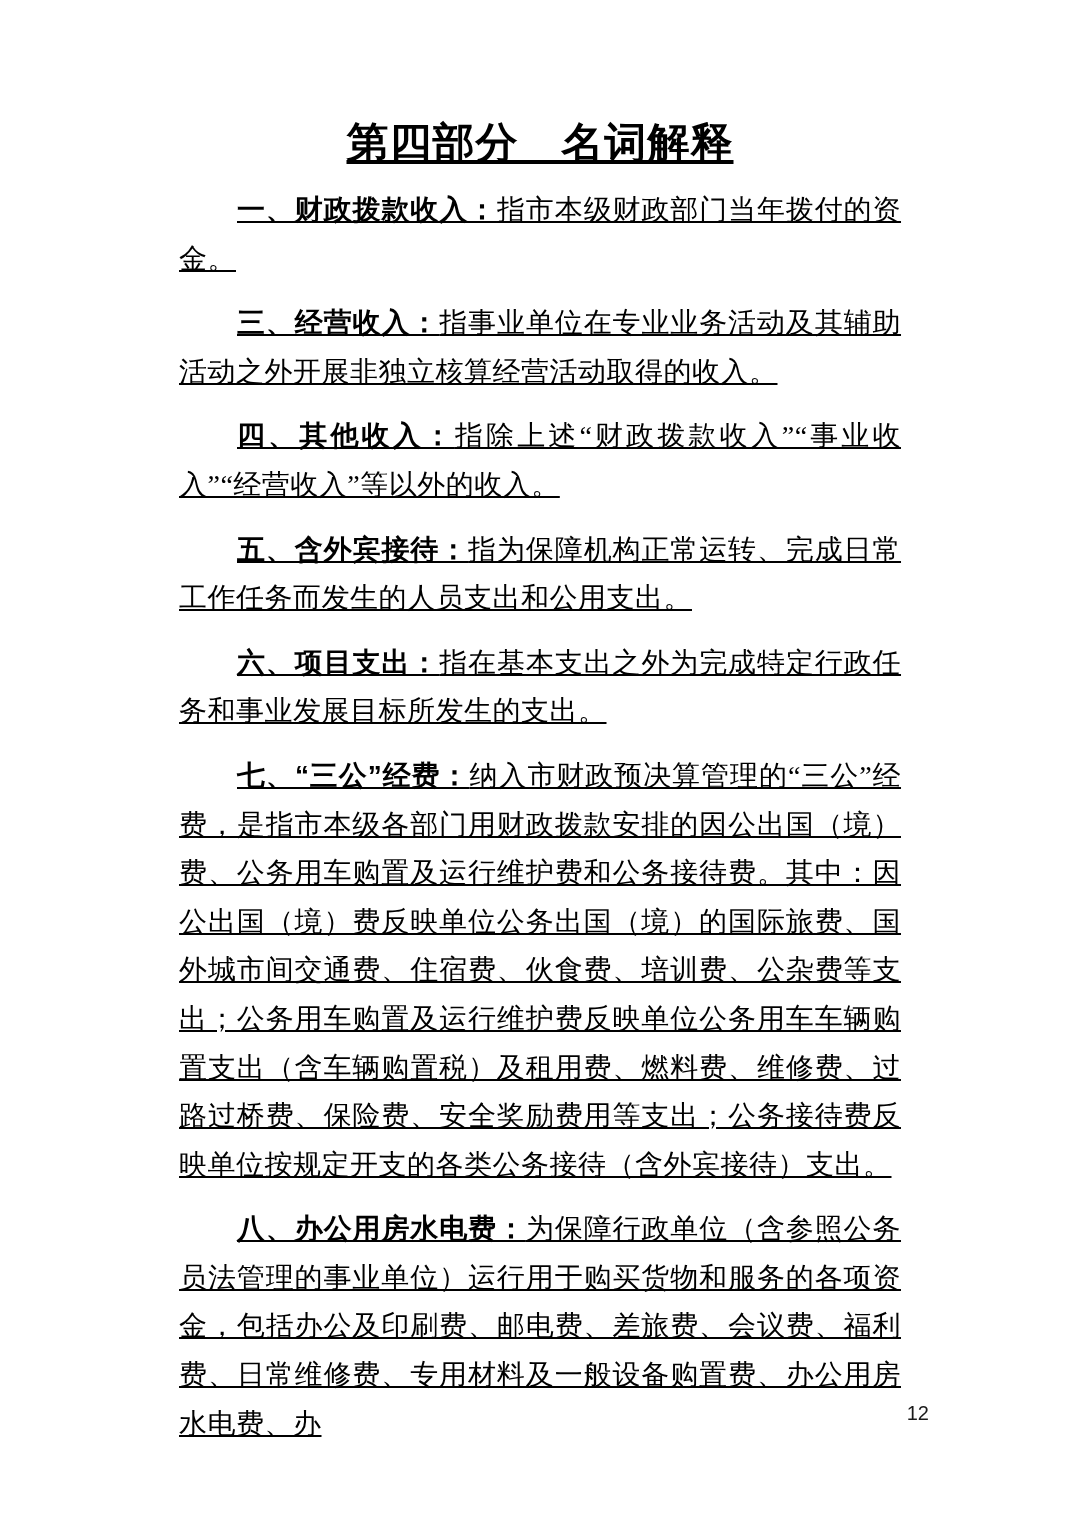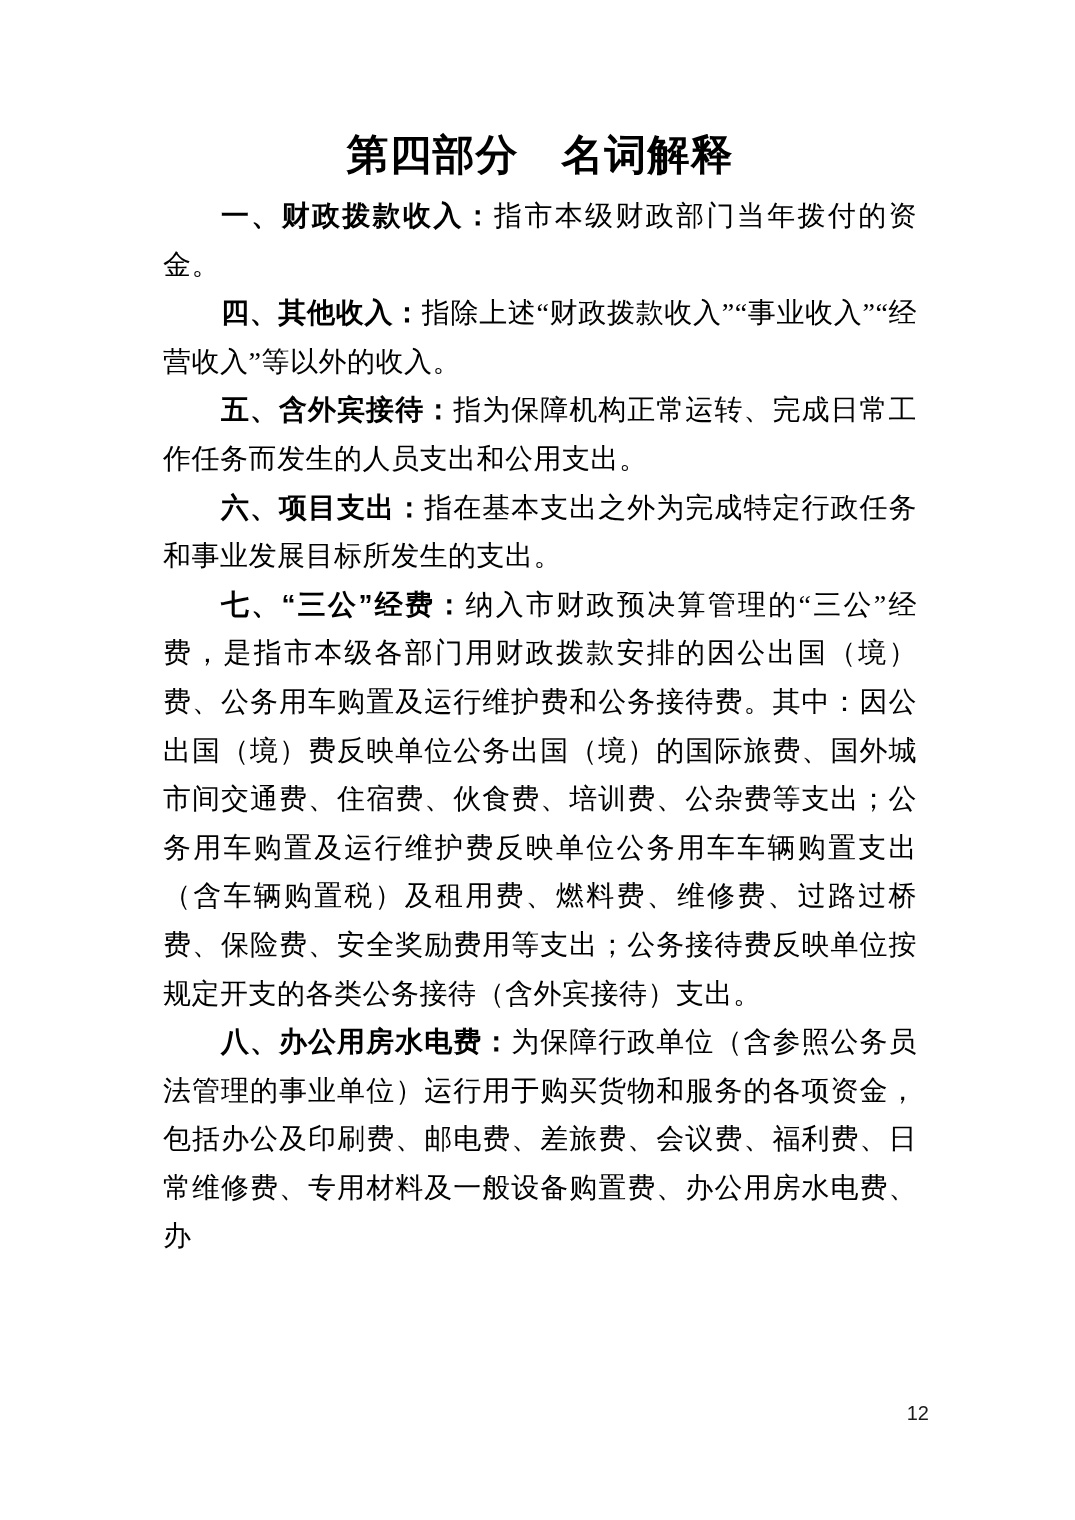--- a/index.html
+++ b/index.html
@@ -12,35 +12,36 @@
     width: 1075px;
     height: 1520px;
     background: #ffffff;
     color: #000000;
     overflow: hidden;
     font-family: "Liberation Serif", "DejaVu Serif", serif;
   }
   .content {
     position: absolute;
     left: 163px;
-    top: 128px;
+    top: 116px;
     width: 754px;
+    text-decoration: underline;
   }
   .doc-title {
     margin: 0 0 10px 0;
     text-align: center;
     font-family: "Liberation Sans", "DejaVu Sans", sans-serif;
     font-weight: 700;
     font-size: 42px;
     line-height: 54px;
     letter-spacing: 1px;
     white-space: pre;
   }
   .para {
-    margin: 0;
+    margin: 16px;
     font-size: 28px;
     line-height: 48.6px;
     letter-spacing: 0.5px;
     text-align: justify;
     text-justify: inter-character;
     text-align-last: left;
     text-indent: 58px;
     word-break: normal;
   }
   .term {
@@ -63,20 +64,21 @@
 <body>
 
 <div class="page">
   <div class="content">
 
     <h1 class="doc-title">第四部分　名词解释</h1>
 
     <p class="para"><span class="term">一、财政拨款收入：</span><span>指市本级财政部门当年拨付的资金。</span></p>
 
 
+    <p class="para"><span class="term">三、经营收入：</span><span>指事业单位在专业业务活动及其辅助活动之外开展非独立核算经营活动取得的收入。</span></p>
 
     <p class="para"><span class="term">四、其他收入：</span><span>指除上述“财政拨款收入”“事业收入”“经营收入”等以外的收入。</span></p>
 
     <p class="para"><span class="term">五、含外宾接待：</span><span>指为保障机构正常运转、完成日常工作任务而发生的人员支出和公用支出。</span></p>
 
     <p class="para"><span class="term">六、项目支出：</span><span>指在基本支出之外为完成特定行政任务和事业发展目标所发生的支出。</span></p>
 
     <p class="para"><span class="term">七、“三公”经费：</span><span>纳入市财政预决算管理的“三公”经费，是指市本级各部门用财政拨款安排的因公出国（境）费、公务用车购置及运行维护费和公务接待费。其中：因公出国（境）费反映单位公务出国（境）的国际旅费、国外城市间交通费、住宿费、伙食费、培训费、公杂费等支出；公务用车购置及运行维护费反映单位公务用车车辆购置支出（含车辆购置税）及租用费、燃料费、维修费、过路过桥费、保险费、安全奖励费用等支出；公务接待费反映单位按规定开支的各类公务接待（含外宾接待）支出。</span></p>
 
     <p class="para"><span class="term">八、办公用房水电费：</span><span>为保障行政单位（含参照公务员法管理的事业单位）运行用于购买货物和服务的各项资金，包括办公及印刷费、邮电费、差旅费、会议费、福利费、日常维修费、专用材料及一般设备购置费、办公用房水电费、办</span></p>

